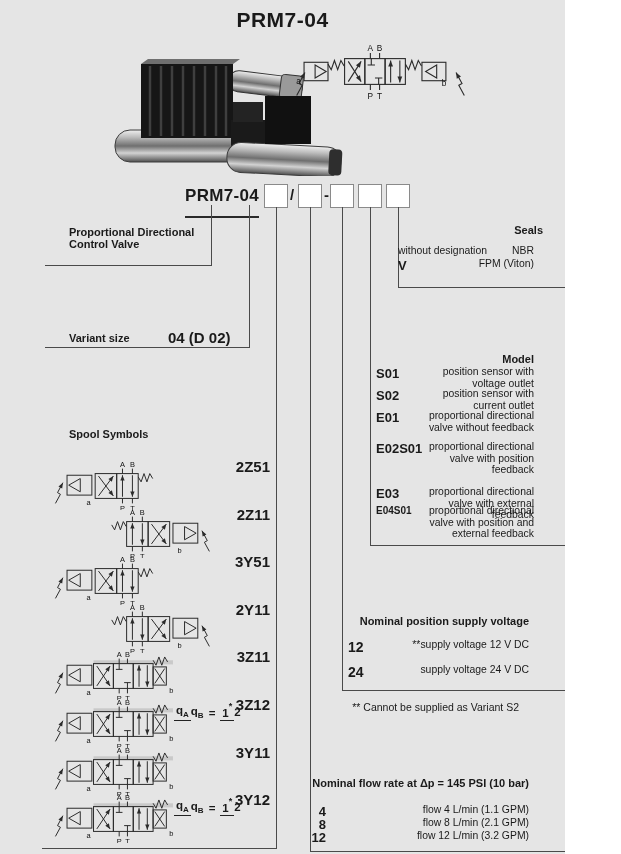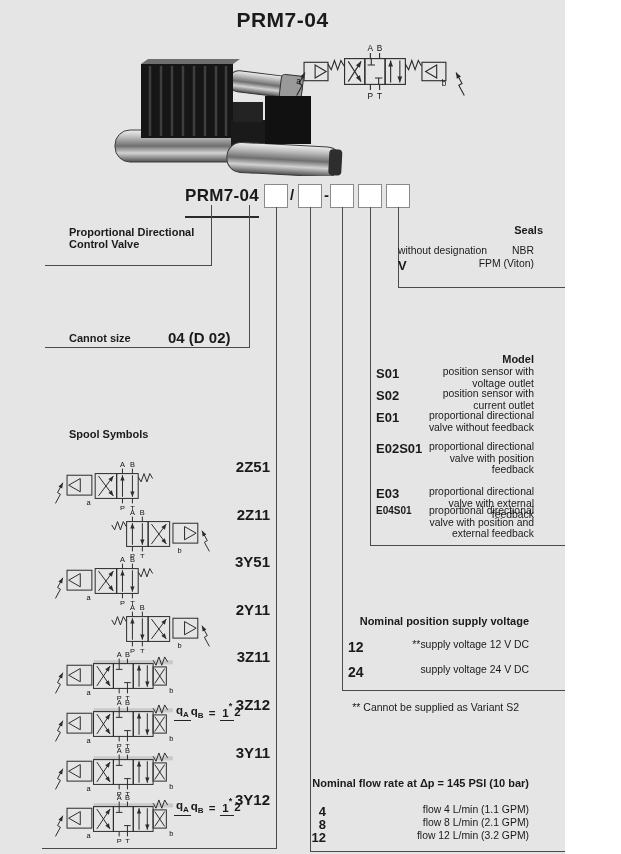--- a/index.html
+++ b/index.html
@@ -129,21 +129,21 @@
   <div class="hl" style="left:310px;top:851px;width:290px;"></div>
   <div class="vl" style="left:342px;top:207px;height:483px;"></div>
   <div class="hl" style="left:342px;top:690px;width:258px;"></div>
   <div class="vl" style="left:370px;top:207px;height:338px;"></div>
   <div class="hl" style="left:370px;top:545px;width:230px;"></div>
   <div class="vl" style="left:398px;top:207px;height:80px;"></div>
   <div class="hl" style="left:398px;top:287px;width:202px;"></div>
 
   <div class="lbl-left" style="top:226px;width:165px;">Proportional Directional Control Valve</div>
 
-  <div class="lbl-left" style="top:332px;">Cannot size</div>
+  <div class="lbl-left" style="top:332px;">Variant size</div>
   <div class="size-val">04 (D 02)</div>
 
   <div class="sec-title" style="top:224px;right:22px;">Seals</div>
   <div class="rrow seals-row" style="top:245px;">
     <span class="r-code" style="font-size:10.4px;font-weight:normal;">without designation</span>
     <span class="r-desc">NBR</span>
   </div>
   <div class="rrow seals-row" style="top:258px;">
     <span class="r-code" style="font-size:13px;">V</span>
     <span class="r-desc">FPM (Viton)</span>

